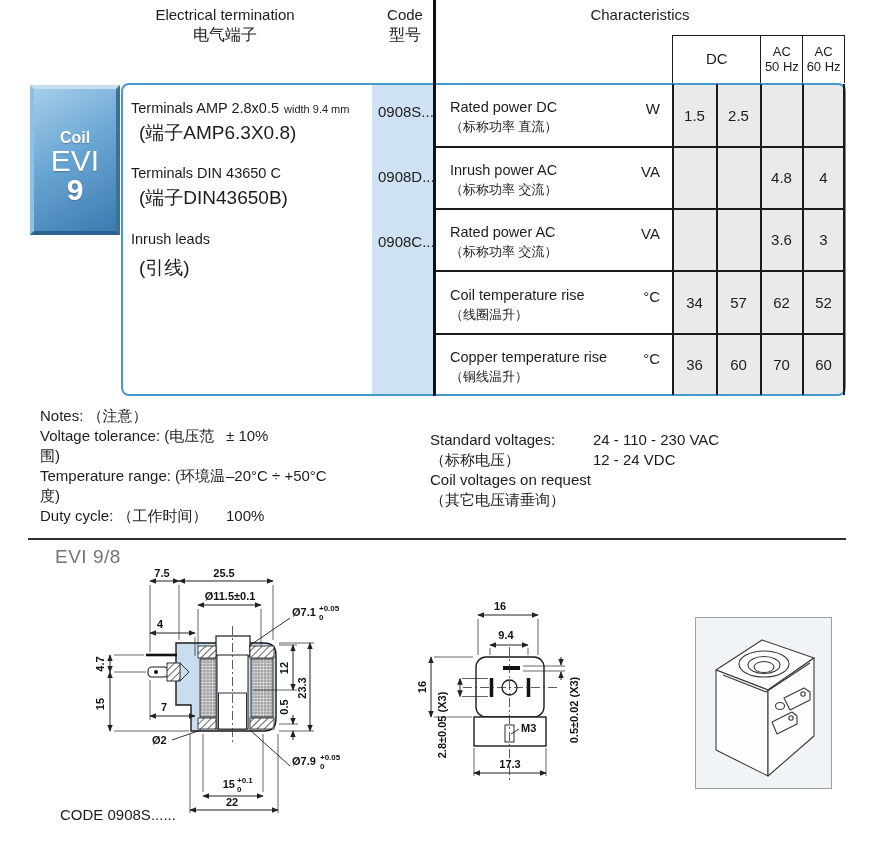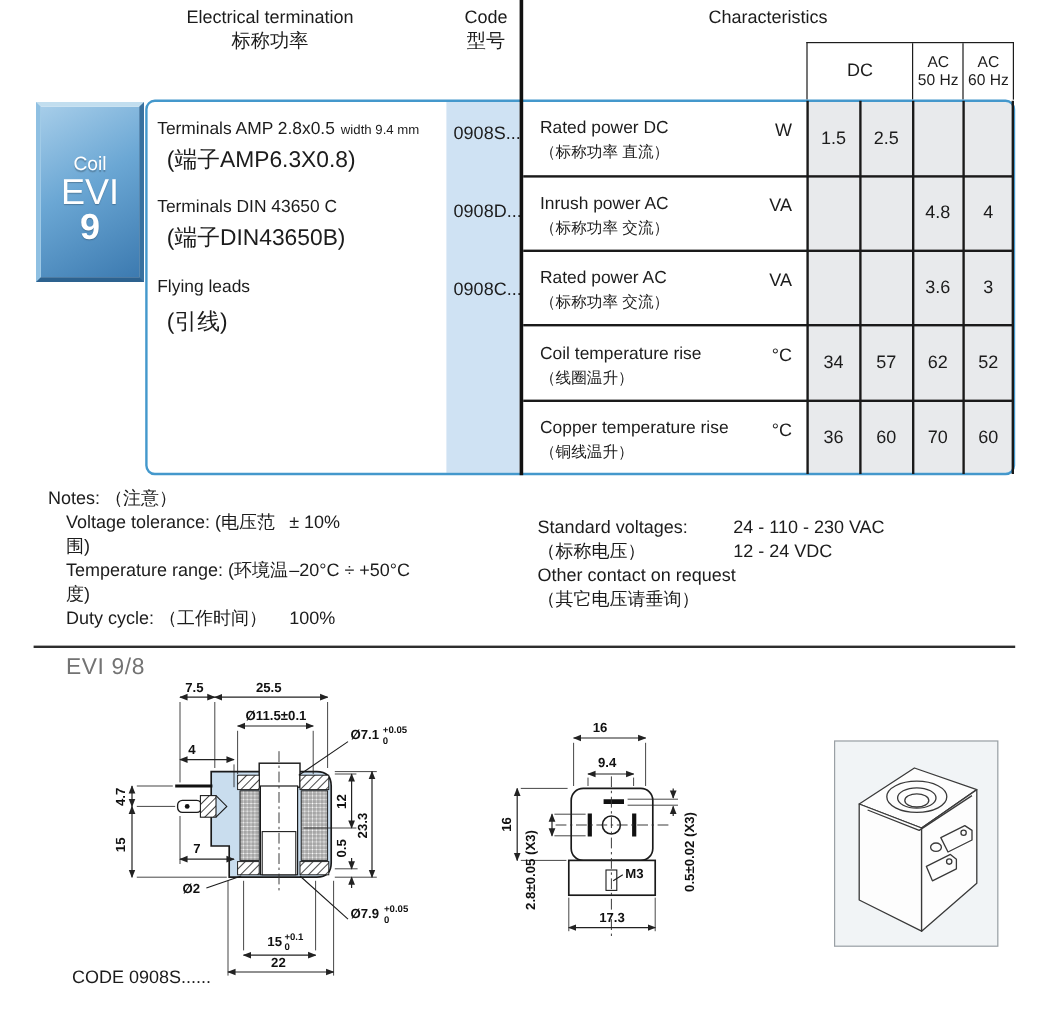--- a/index.html
+++ b/index.html
@@ -44,30 +44,30 @@
   .tzh{font-size:19px;margin-top:4px;padding-left:8px;}
   .codelab{position:absolute;left:378px;width:56px;font-size:15px;}
 
   
   .badge{position:absolute;left:30px;top:85px;width:90px;height:150px;box-sizing:border-box;
          background:linear-gradient(150deg,#a6cde9 0%,#6ba7d4 45%,#3c7ab0 100%);
          border-top:4px solid #c2deef;border-left:4px solid #8fc0e2;
          border-right:4px solid #39719f;border-bottom:4px solid #2d628f;
          display:flex;flex-direction:column;align-items:center;justify-content:flex-end;
          padding-bottom:26px;color:#fff;text-shadow:0 1px 1px rgba(0,0,0,.25);}
-  .badge .b1{font-size:16px;font-weight:normal;}
+  .badge .b1{font-size:16px;font-weight:bold;}
   .badge .b2{font-size:30px;font-weight:normal;line-height:.95;}
   .badge .b3{font-size:30px;font-weight:bold;line-height:1.0;}
 
   
   .notes{position:absolute;left:40px;top:406px;width:405px;font-size:15px;line-height:20px;}
   .nrow{display:flex;}
-  .nlab{width:186px;margin-left:15px;}
+  .nlab{width:186px;}
   .nfoot{position:absolute;left:40px;top:503px;font-size:15px;}
-  .volt{position:absolute;left:448px;top:430px;font-size:15px;line-height:20px;}
+  .volt{position:absolute;left:430px;top:430px;font-size:15px;line-height:20px;}
   .vrow{display:flex;}
   .vlab{width:163px;}
 
   
   .divider{position:absolute;left:28px;top:538px;width:818px;height:2px;background:#2e2e2e;}
   .sect-title{position:absolute;left:55px;top:546px;font-size:19px;font-weight:normal;color:#737373;letter-spacing:.5px;}
   .codecap{position:absolute;left:60px;top:806px;font-size:15px;}
   .svgwrap{position:absolute;}
   .photo-box{position:absolute;left:695px;top:617px;width:137px;height:172px;box-sizing:border-box;
              border:1px solid #9aa0a5;background:#f1f4f6;}
@@ -81,21 +81,21 @@
   svg .ext{stroke:#222;stroke-width:0.7;fill:none;}
   svg .cl{stroke:#333;stroke-width:0.8;fill:none;stroke-dasharray:9 3 2 3;}
 </style>
 </head>
 <body>
 
 <div class="page">
 
   <div class="hdr" id="hdr-term">
     <div>Electrical termination</div>
-    <div class="zh">标称功率</div>
+    <div class="zh">电气端子</div>
   </div>
   <div class="hdr" id="hdr-code">
     <div>Code</div>
     <div class="zh">型号</div>
   </div>
   <div class="hdr" id="hdr-char">
     <div>Characteristics</div>
   </div>
 
   <div class="subhdr">
@@ -135,21 +135,21 @@
 
   <div class="trow" style="top:100px">
     <div class="ten"><span>Terminals AMP 2.8x0.5</span><span class="ensmall">width 9.4 mm</span></div>
     <div class="tzh">(端子AMP6.3X0.8)</div>
   </div>
   <div class="trow" style="top:165px">
     <div class="ten"><span>Terminals DIN 43650 C</span><span class="ensmall"></span></div>
     <div class="tzh">(端子DIN43650B)</div>
   </div>
   <div class="trow" style="top:231px">
-    <div class="ten"><span>Flying leads</span><span class="ensmall"></span></div>
+    <div class="ten"><span>Inrush leads</span><span class="ensmall"></span></div>
     <div class="tzh" style="margin-top:8px">(引线)</div>
   </div>
   <div class="codelab" style="top:103px">0908S...</div>
   <div class="codelab" style="top:168px">0908D...</div>
   <div class="codelab" style="top:233px">0908C...</div>
 
   <div class="crow" style="top:99px">
       <div class="cen">Rated power DC</div>
       <div class="czh">（标称功率 直流）</div>
     </div>
@@ -216,21 +216,21 @@
   <div class="volt">
     <div class="vrow">
         <span class="vlab">Standard voltages:</span>
         <span>24 - 110 - 230 VAC</span>
       </div>
     <div class="vrow">
         <span class="vlab">（标称电压）</span>
         <span>12 - 24 VDC</span>
       </div>
     <div class="vrow">
-        <span>Other contact on request</span>
+        <span>Coil voltages on request</span>
       </div>
     <div class="vrow">
         <span>（其它电压请垂询）</span>
       </div>
   </div>
 
   <div class="divider"></div>
   <div class="sect-title">EVI 9/8</div>
 
   <svg class="svgwrap" style="left:88px;top:558px" width="302" height="270" viewBox="0 0 302 270">

